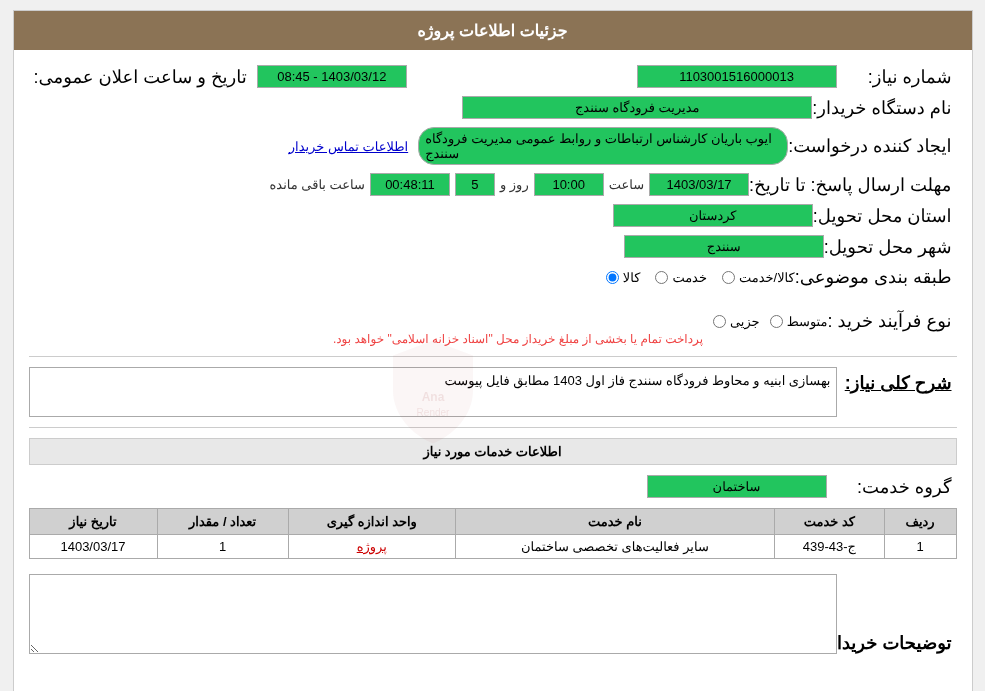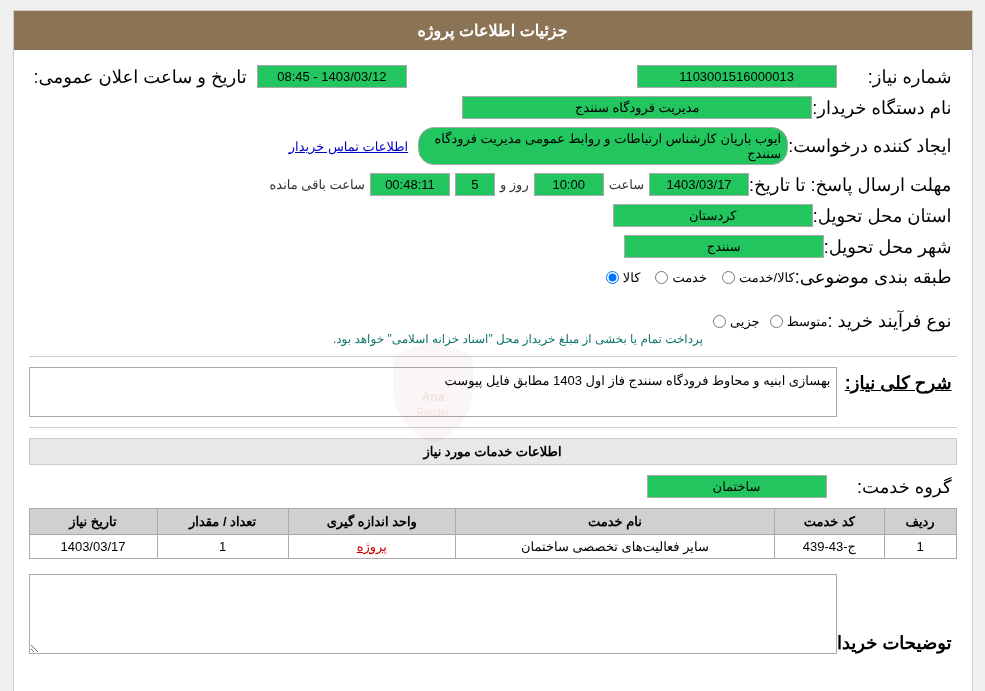--- a/index.html
+++ b/index.html
@@ -90,21 +90,21 @@
       gap: 10px;
       direction: rtl;
     }
     .process-item {
       display: flex;
       align-items: center;
       gap: 4px;
     }
     .note-text {
       font-size: 12px;
-      color: #0f766e;
+      color: #ef4444;
       margin-top: 36px;
     }
     .description-box {
       border: 1px solid #aaa;
       padding: 5px;
       min-height: 50px;
       background: #fff;
       width: 100%;
       font-size: 13px;
       direction: rtl;
@@ -197,21 +197,21 @@
       <span class="field-label" style="min-width:auto; padding-left:5px;">تاریخ و ساعت اعلان عمومی:</span>
     </div>
 
     <div class="form-row">
       <span class="field-label">نام دستگاه خریدار:</span>
       <div class="field-value wide" style="text-align:center;">مدیریت فرودگاه سنندج</div>
     </div>
 
     <div class="form-row">
       <span class="field-label">ایجاد کننده درخواست:</span>
-      <div class="field-value" style="width:370px; text-align:right;border-radius:16px;">ایوب باریان کارشناس ارتباطات و روابط عمومی مدیریت فرودگاه سنندج</div>
+      <div class="field-value" style="width:370px; text-align:left;border-radius:16px;">ایوب باریان کارشناس ارتباطات و روابط عمومی مدیریت فرودگاه سنندج</div>
       <span style="margin-right:10px;" class="link-style">اطلاعات تماس خریدار</span>
     </div>
 
     <div class="form-row">
       <span class="field-label">مهلت ارسال پاسخ: تا تاریخ:</span>
       <div class="field-value xsmall" style="text-align:center;">1403/03/17</div>
       <span class="label-inline" style="margin: 0 5px;">ساعت</span>
       <div class="field-value xsmall" style="text-align:center; width:70px;">10:00</div>
       <span class="label-inline" style="margin: 0 5px;">روز و</span>
       <div class="field-value" style="width:40px; text-align:center;">5</div>

